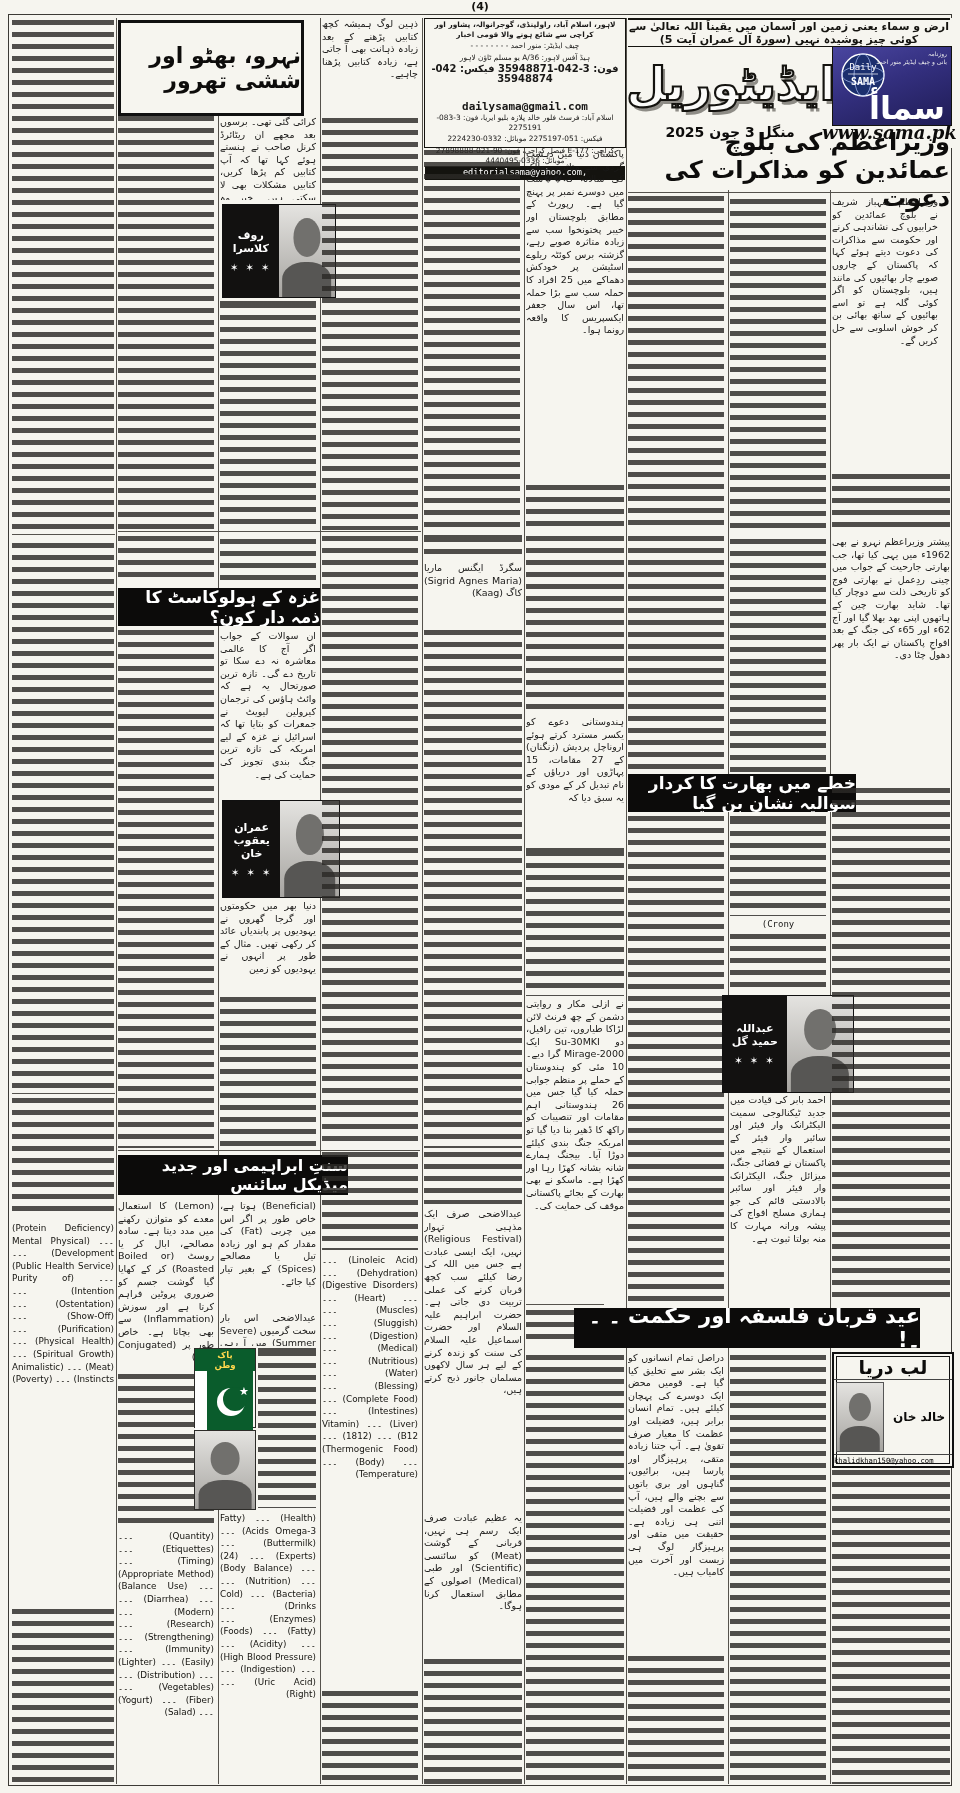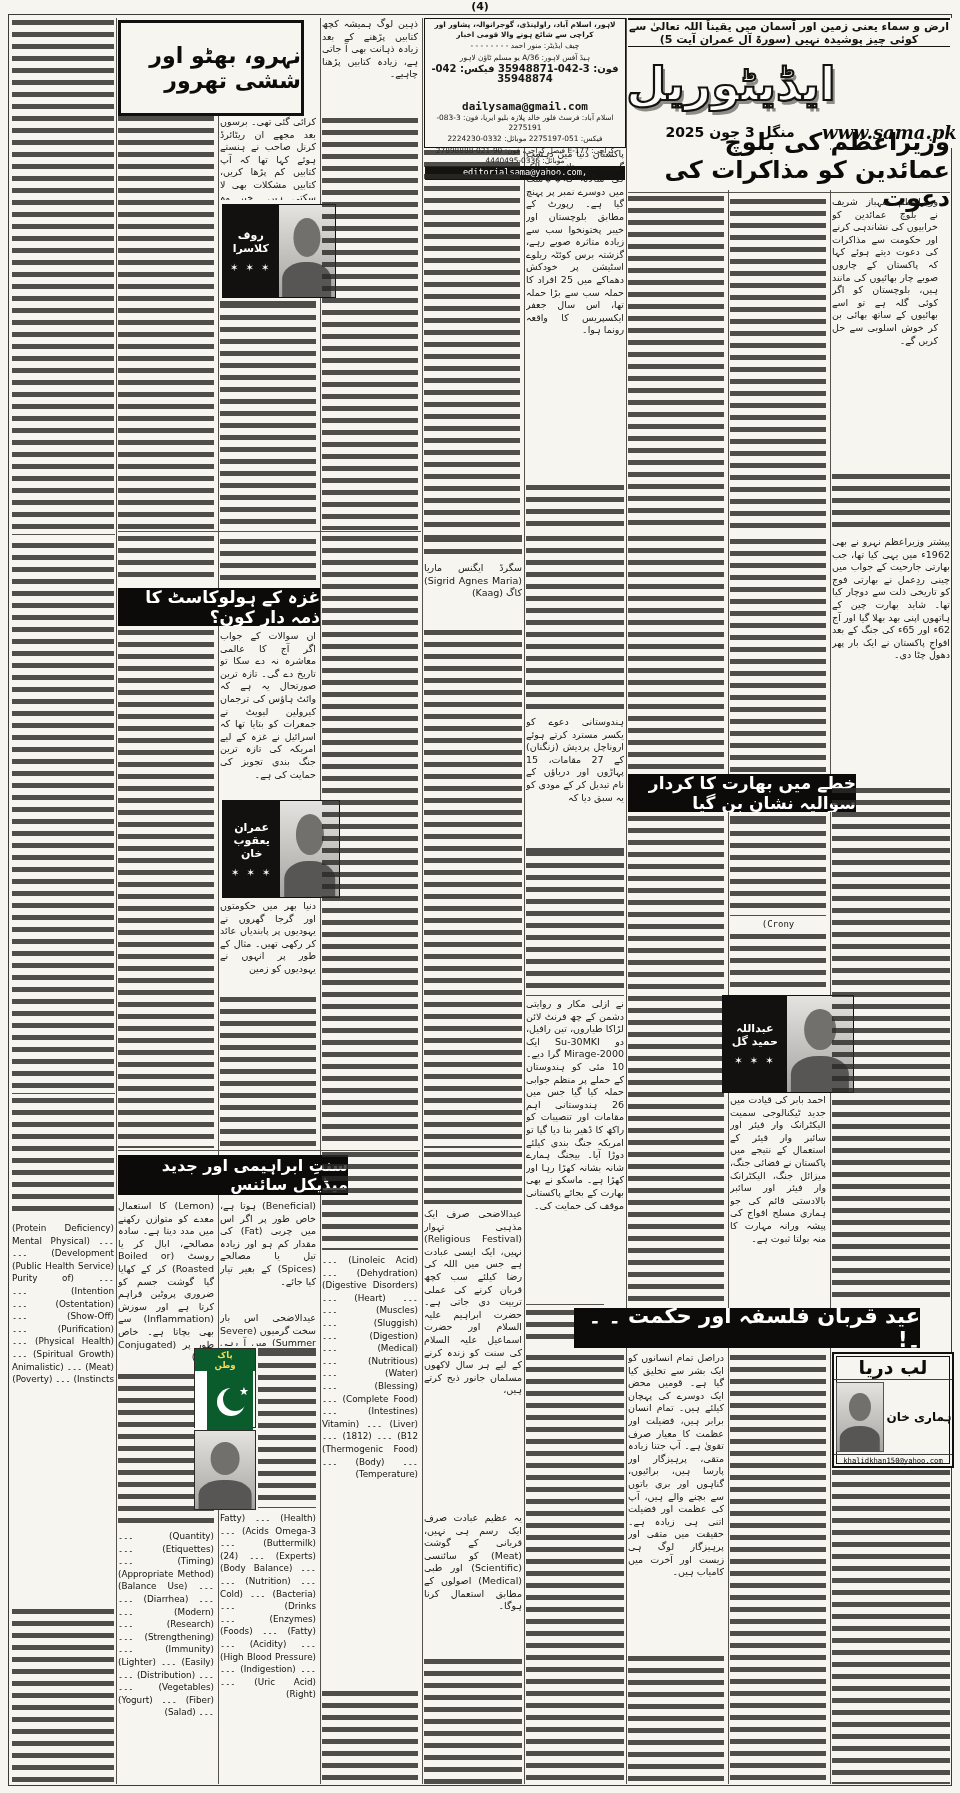--- a/index.html
+++ b/index.html
@@ -58,21 +58,21 @@
   .flag-label{background:#0a5c2c;color:#ffd84d;font-size:8.6px;font-weight:800;
        text-align:center;direction:rtl;padding:1px 12px;}
   .lab-box{position:absolute;background:#f6f5ef;border:2px solid #101010;box-shadow:inset 0 0 0 2px #f6f5ef, inset 0 0 0 3px #101010;
        display:flex;flex-direction:column;overflow:hidden;}
   .lab-title{font-size:19px;font-weight:900;direction:rtl;text-align:center;color:#0d0c0b;
        border-bottom:1px solid #444;padding:2px 0 1px;}
   .lab-mid{flex:1;display:flex;direction:ltr;}
   .lab-mid .portrait{flex:0 0 46px;margin:2px;border:1px solid #555;}
   .lab-name{flex:1;display:flex;align-items:center;justify-content:center;font-size:12px;
        font-weight:800;direction:rtl;color:#0d0c0b;}
-  .lab-email{font-family:"DejaVu Sans Mono",monospace;font-size:7.2px;text-align:center;
+  .lab-email{font-family:"DejaVu Sans Mono",monospace;font-size:7.2px;text-align:left;
        border-top:1px solid #444;padding:1px 0;direction:ltr;}
   .pgnum{position:absolute;width:100%;top:0;height:14px;text-align:center;font-size:11px;
        font-weight:700;color:#14130f;}
 </style>
 </head>
 <body>
 
 <div id="page">
 
   <div class="pgnum">(4)</div>
@@ -91,20 +91,35 @@
   <div class="vrule" style="left:830px;top:18px;height:1766px"></div>
   <div class="hrule" style="left:118px;top:531px;width:303px"></div>
   <div class="hrule" style="left:118px;top:1150px;width:302px"></div>
   <div class="hrule" style="left:526px;top:1304px;width:78px"></div>
   <div class="hrule" style="left:12px;top:534px;width:103px"></div>
   <div class="hrule" style="left:12px;top:1093px;width:103px"></div>
 
   <div class="mast" style="left:628px;top:18px;width:324px;height:130px">
     <div class="verse" style="left:0;top:0;width:322px;height:26px">ارض و سماء یعنی زمین اور آسمان میں یقیناً اللہ تعالیٰ سے کوئی چیز پوشیدہ نہیں (سورۃ آل عمران آیت 5)</div>
     <div class="ed-title" style="left:4px;top:32px;width:198px;height:68px">ایڈیٹوریل</div>
+    <div class="logo" style="left:204px;top:28px;width:118px;height:78px">
+      <svg width="46" height="46" viewBox="0 0 46 46" style="position:absolute;left:7px;top:5px">
+        <circle cx="23" cy="23" r="21" fill="#1c2f6e" stroke="#fff" stroke-width="1.4"></circle>
+        <ellipse cx="23" cy="23" rx="21" ry="9" fill="none" stroke="#9fb3e8" stroke-width="0.8"></ellipse>
+        <ellipse cx="23" cy="23" rx="9" ry="21" fill="none" stroke="#9fb3e8" stroke-width="0.8"></ellipse>
+        <text x="23" y="18" text-anchor="middle" fill="#fff" font-size="9" font-family="DejaVu Sans Mono, monospace">Daily</text>
+        <line x1="8" y1="22" x2="38" y2="22" stroke="#fff" stroke-width="0.7"></line>
+        <text x="23" y="33" text-anchor="middle" fill="#fff" font-size="10" font-weight="bold" font-family="DejaVu Sans Mono, monospace">SAMA</text>
+      </svg>
+      <div class="tiny">
+        <div>روزنامہ</div>
+        <div>بانی و چیف ایڈیٹر منور احمد</div>
+      </div>
+      <div class="nm">سماأ</div>
+    </div>
     <div class="date" style="left:12px;top:106px;width:180px">منگل 3 جون 2025</div>
     <div class="site" style="left:194px;top:104px;width:128px">www.sama.pk</div>
   </div>
 
   <div class="pm-head" style="left:628px;top:150px;width:322px;height:40px">وزیراعظم کی بلوچ عمائدین کو مذاکرات کی دعوت</div>
   <div class="hrule" style="left:628px;top:192px;width:322px"></div>
 
   <div class="contact" style="left:424px;top:18px;width:200px;height:128px">
     <div class="row b">لاہور، اسلام آباد، راولپنڈی، گوجرانوالہ، پشاور اور کراچی سے شائع ہونے والا قومی اخبار</div>
     <div class="row"><span>چیف ایڈیٹر: منور احمد</span> <span>- - - - - - - -</span></div>
@@ -220,19 +235,19 @@
   <div class="stripes s2" style="left:526px;top:1352px;width:98px;height:432px"></div>
   <div class="bar" style="left:574px;top:1308px;width:346px;height:40px;font-size:21px;letter-spacing:1px">عید قربان فلسفہ اور حکمت ۔ ۔ ۔!</div>
   <div class="frag" style="left:628px;top:1352px;width:96px;height:300px">دراصل تمام انسانوں کو ایک بشر سے تخلیق کیا گیا ہے۔ قومیں محض ایک دوسرے کی پہچان کیلئے ہیں۔ تمام انسان برابر ہیں، فضیلت اور عظمت کا معیار صرف تقویٰ ہے۔ آپ جتنا زیادہ متقی، پرہیزگار اور پارسا ہیں، برائیوں، گناہوں اور بری باتوں سے بچنے والے ہیں، آپ کی عظمت اور فضیلت اتنی ہی زیادہ ہے۔ حقیقت میں متقی اور پرہیزگار لوگ ہی زیست اور آخرت میں کامیاب ہیں۔</div>
   <div class="stripes" style="left:628px;top:1656px;width:96px;height:128px"></div>
   <div class="stripes s2" style="left:730px;top:1352px;width:96px;height:432px"></div>
 
   <div class="lab-box" style="left:832px;top:1352px;width:118px;height:112px">
     <div class="lab-title">لب دریا</div>
     <div class="lab-mid">
       <div class="portrait"></div>
-      <div class="lab-name">ہماری خان</div>
+      <div class="lab-name">خالد خان</div>
     </div>
     <div class="lab-email">khalidkhan150@yahoo.com</div>
   </div>
   <div class="stripes" style="left:832px;top:1470px;width:118px;height:314px"></div>
 
 </div>
 
 </body></html>

